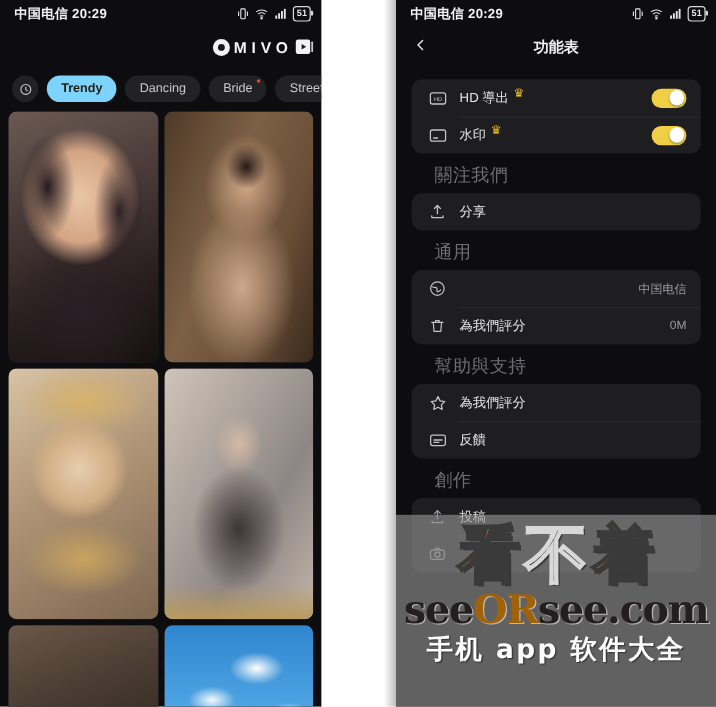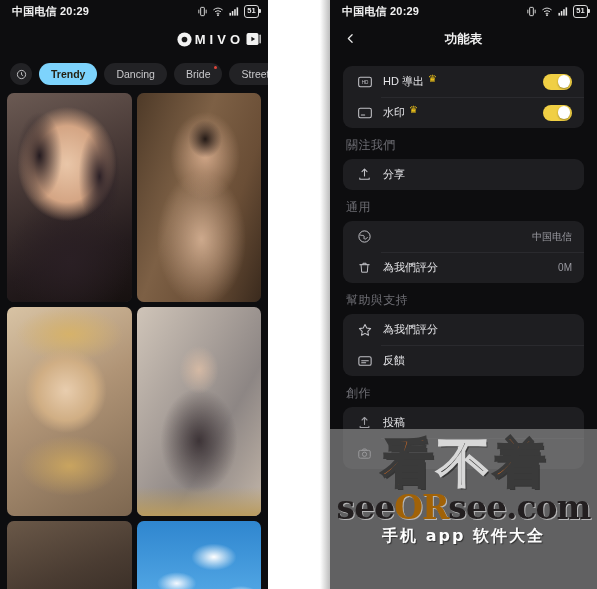--- a/index.html
+++ b/index.html
@@ -42,21 +42,21 @@
   .grid{display:grid;grid-template-columns:1fr 1fr;gap:5px;padding:0 7px;}
   .card{border-radius:7px;overflow:hidden;height:209px;position:relative;background:#2a2326;}
   .card.short{height:120px;}
   .ph{position:absolute;inset:0;}
 
   
   .set-header{height:34px;display:flex;align-items:center;position:relative;}
   .back{position:absolute;left:14px;color:#eaeaea;font-size:15px;line-height:1;}
   .set-title{width:100%;text-align:center;color:#f0f0f0;font-size:12.5px;font-weight:bold;}
   .scroll{padding:10px 13px 0 13px;}
-  .sec-label{color:#6e6e74;font-size:12px;margin:9px 0 5px 3px;letter-spacing:.4px;}
+  .sec-label{color:#6e6e74;font-size:15px;margin:9px 0 5px 19px;letter-spacing:.4px;}
   .group{background:#1e1e21;border-radius:9px;overflow:hidden;}
   .row{height:31px;display:flex;align-items:center;padding:0 12px;position:relative;}
   .row + .row:before{content:"";position:absolute;left:38px;right:0;top:0;height:1px;background:#2a2a2e;}
   .row-ico{width:19px;height:19px;display:flex;align-items:center;justify-content:center;margin-right:9px;
     color:#c2c2c7;flex:none;}
   .row-label{color:#e6e6e9;font-size:11px;flex:1;display:flex;align-items:flex-start;gap:4px;}
   .crown{color:#f0c419;font-size:10px;line-height:1;}
   .row-val{color:#9a9aa1;font-size:10px;margin-left:auto;}
   .sw{width:29px;height:16px;border-radius:9px;background:#f0cf44;position:relative;margin-left:auto;flex:none;}
   .sw:after{content:"";position:absolute;top:1.7px;right:1.7px;width:12.6px;height:12.6px;border-radius:50%;
@@ -66,21 +66,21 @@
   .wm{position:absolute;left:0;right:0;bottom:0;height:152px;background:rgba(150,150,150,.62);
     display:flex;flex-direction:column;align-items:center;justify-content:flex-start;padding-top:8px;}
   .wm-cn{display:flex;align-items:flex-start;gap:4px;font-family:"DejaVu Sans",sans-serif;
     font-size:52px;font-weight:bold;line-height:1;}
   .wm-cn span{color:#ec7422;-webkit-text-stroke:2px #3a3a3a;text-shadow:2px 2px 0 rgba(0,0,0,.45);}
   .wm-cn span.mid{color:#2b2b2b;-webkit-text-stroke:2px #d8d8d8;}
   .wm-url{font-family:"DejaVu Serif","Liberation Serif",serif;font-size:33px;font-weight:bold;
     letter-spacing:-1px;line-height:1;margin-top:2px;text-shadow:1px 1px 0 rgba(255,255,255,.55);}
   .wm-url .a{color:#231f20;}
   .wm-url .b{color:#a16207;}
-  .wm-sub{font-family:"DejaVu Sans",sans-serif;font-size:16px;font-weight:bold;color:#fdfdfd;
+  .wm-sub{font-family:"DejaVu Sans",sans-serif;font-size:22px;font-weight:bold;color:#fdfdfd;
     letter-spacing:2px;margin-top:2px;text-shadow:1px 1px 1px rgba(0,0,0,.5);}
 </style>
 </head>
 <body>
 
 <div class="stage">
 
   <div class="phone phone-left">
 
     <div class="statusbar">

